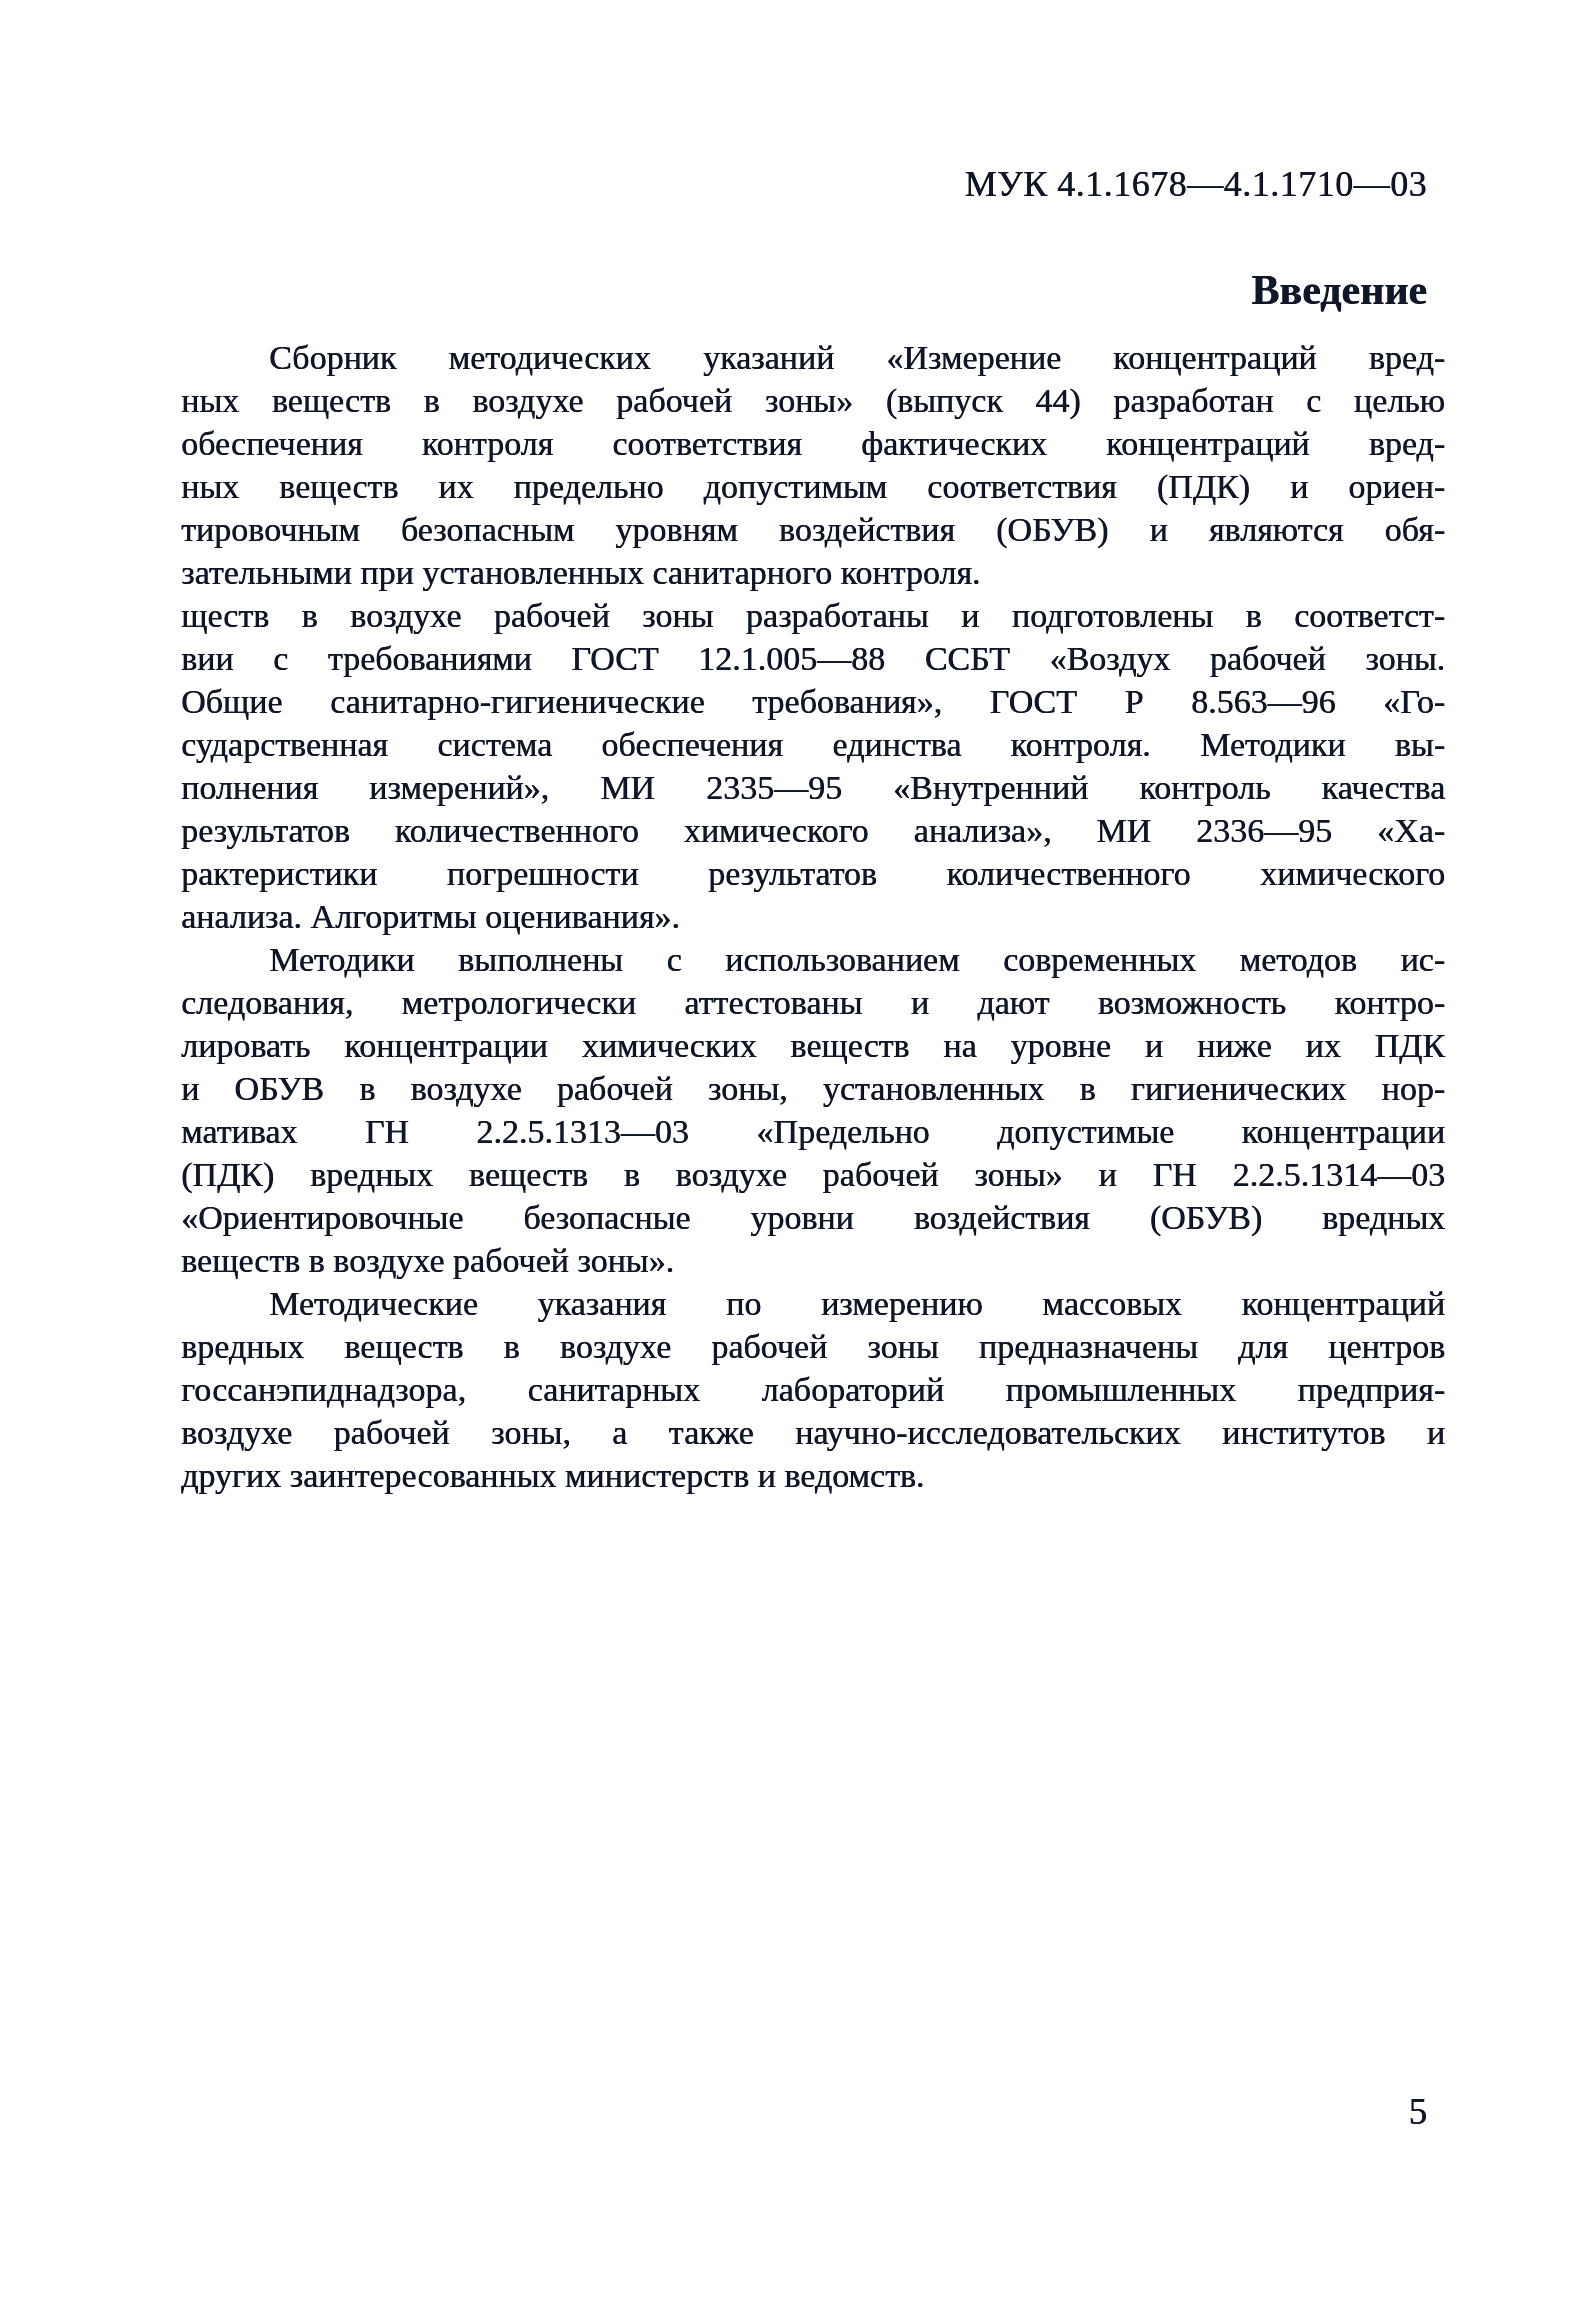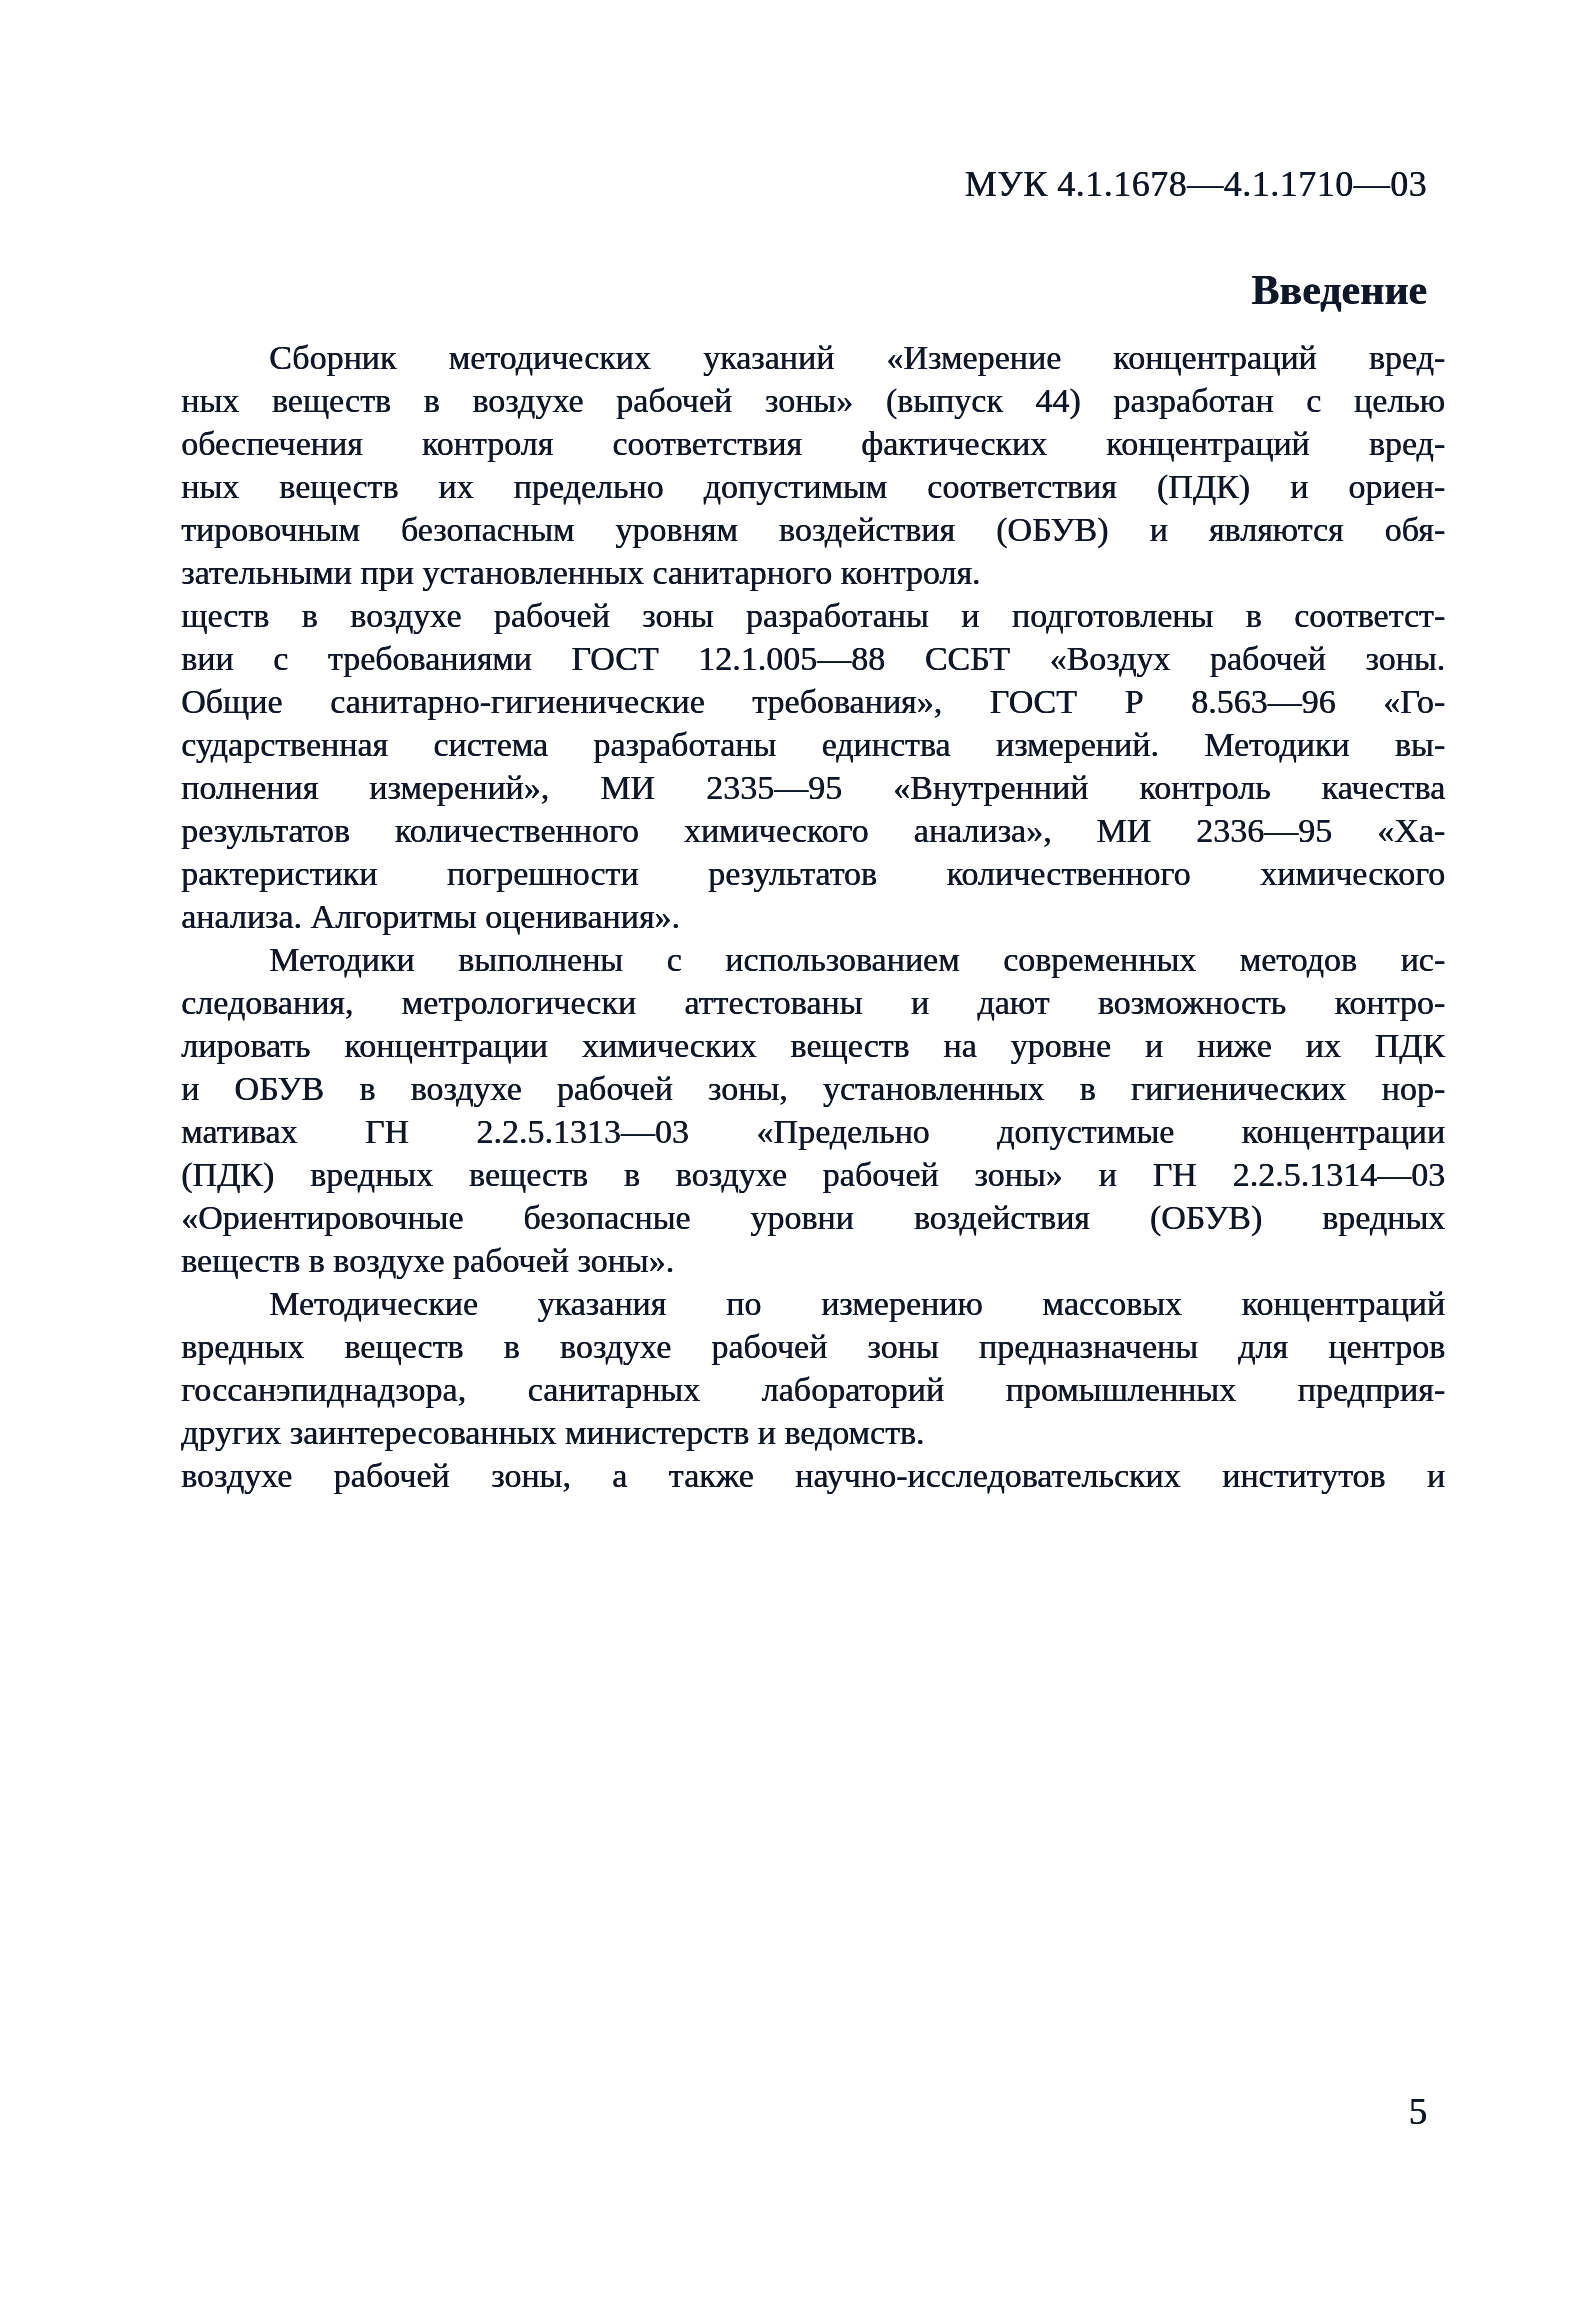--- a/index.html
+++ b/index.html
@@ -73,21 +73,21 @@
       <div class="text-line">обеспечения контроля соответствия фактических концентраций вред-</div>
       <div class="text-line">ных веществ их предельно допустимым соответствия (ПДК) и ориен-</div>
       <div class="text-line">тировочным безопасным уровням воздействия (ОБУВ) и являются обя-</div>
       <div class="text-line plast">зательными при установленных санитарного контроля.</div>
     </div>
 
     <div class="paragraph">
       <div class="text-line">ществ в воздухе рабочей зоны разработаны и подготовлены в соответст-</div>
       <div class="text-line">вии с требованиями ГОСТ 12.1.005—88 ССБТ «Воздух рабочей зоны.</div>
       <div class="text-line">Общие санитарно-гигиенические требования», ГОСТ Р 8.563—96 «Го-</div>
-      <div class="text-line">сударственная система разработаны единства измерений. Методики вы-</div>
+      <div class="text-line">сударственная система обеспечения единства контроля. Методики вы-</div>
       <div class="text-line">полнения измерений», МИ 2335—95 «Внутренний контроль качества</div>
       <div class="text-line">результатов количественного химического анализа», МИ 2336—95 «Ха-</div>
       <div class="text-line">рактеристики погрешности результатов количественного химического</div>
       <div class="text-line plast">анализа. Алгоритмы оценивания».</div>
     </div>
 
     <div class="paragraph">
       <div class="text-line indent">Методики выполнены с использованием современных методов ис-</div>
       <div class="text-line">следования, метрологически аттестованы и дают возможность контро-</div>
       <div class="text-line">лировать концентрации химических веществ на уровне и ниже их ПДК</div>
@@ -95,22 +95,22 @@
       <div class="text-line">мативах ГН 2.2.5.1313—03 «Предельно допустимые концентрации</div>
       <div class="text-line">(ПДК) вредных веществ в воздухе рабочей зоны» и ГН 2.2.5.1314—03</div>
       <div class="text-line">«Ориентировочные безопасные уровни воздействия (ОБУВ) вредных</div>
       <div class="text-line plast">веществ в воздухе рабочей зоны».</div>
     </div>
 
     <div class="paragraph">
       <div class="text-line indent">Методические указания по измерению массовых концентраций</div>
       <div class="text-line">вредных веществ в воздухе рабочей зоны предназначены для центров</div>
       <div class="text-line">госсанэпиднадзора, санитарных лабораторий промышленных предприя-</div>
+      <div class="text-line">воздухе рабочей зоны, а также научно-исследовательских институтов и</div>
       <div class="text-line plast">других заинтересованных министерств и ведомств.</div>
-      <div class="text-line">воздухе рабочей зоны, а также научно-исследовательских институтов и</div>
     </div>
 
   </div>
 
   <div class="page-number">5</div>
 
 </div>
 
 
 </body></html>

